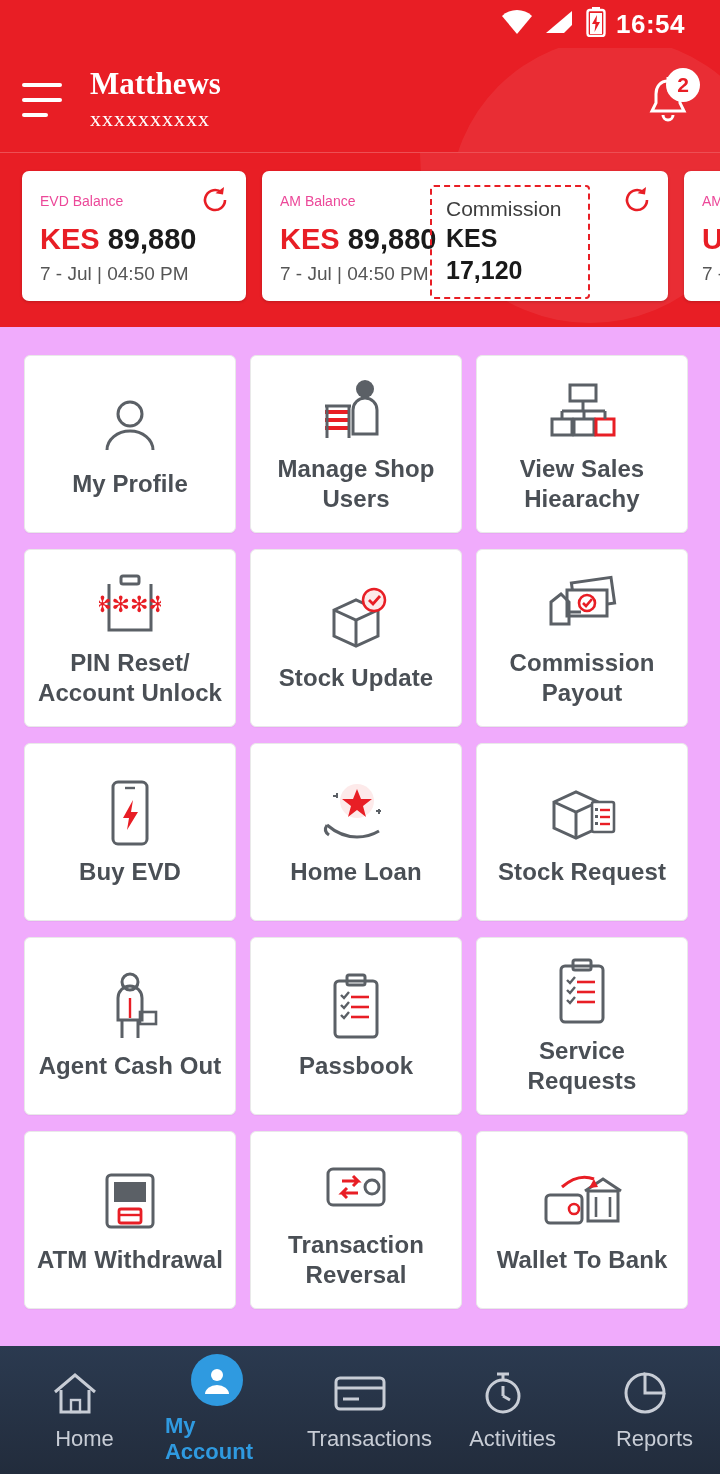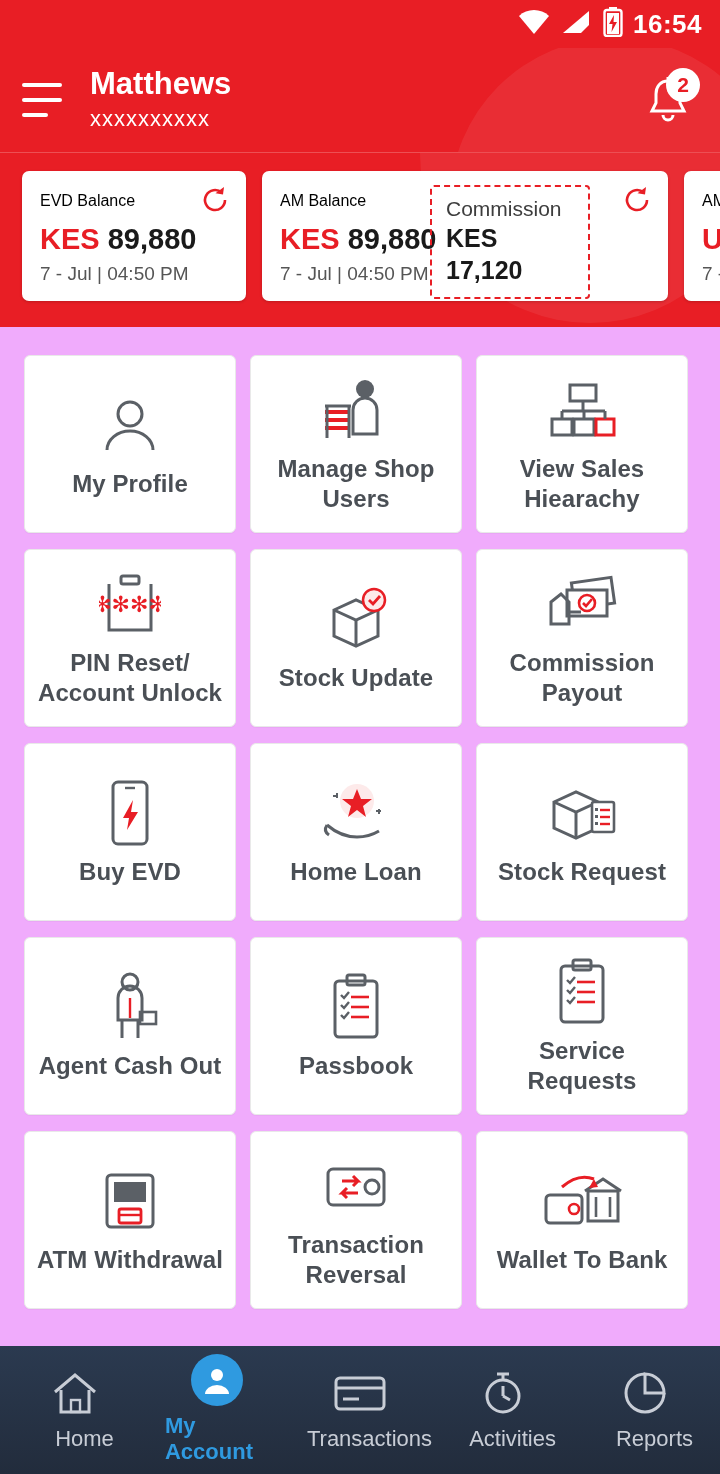--- a/index.html
+++ b/index.html
@@ -19,21 +19,21 @@
     flex-direction: column;
   }
 
   
   .statusbar {
     height: 48px;
     background: #e81e25;
     display: flex;
     align-items: center;
     justify-content: flex-end;
-    padding: 0 18px;
+    padding: 0 35px;
     gap: 10px;
     position: relative;
     z-index: 4;
   }
   .statusbar .clock {
     color: #ffffff;
     font-size: 26px;
     font-weight: bold;
     letter-spacing: 0.5px;
   }
@@ -62,21 +62,21 @@
     width: 44px; height: 34px;
     display: flex; flex-direction: column;
     justify-content: space-between;
     margin-right: 24px;
     position: relative; z-index: 2;
   }
   .hamburger i { display:block; height: 4px; background: #ffffff; border-radius: 2px; }
   .hamburger i:nth-child(1) { width: 40px; }
   .hamburger i:nth-child(2) { width: 40px; }
   .hamburger i:nth-child(3) { width: 26px; }
-  .usernames { position: relative; z-index: 2; }
+  .usernames { position: relative; z-index: 2; font-family: Liberation Serif, serif; }
   .uname {
     color: #ffffff;
     font-size: 31px;
     font-weight: bold;
     line-height: 38px;
   }
   .umsisdn {
     color: #ffffff;
     font-size: 22px;
     line-height: 32px;
@@ -128,22 +128,22 @@
     background: #ffffff;
     border-radius: 7px;
     padding: 16px 18px 14px 18px;
     min-width: 224px;
     position: relative;
     flex-shrink: 0;
     box-shadow: 0 1px 3px rgba(0,0,0,0.18);
   }
   .bcard.wide { min-width: 406px; }
   .bcard .blabel {
-    font-size: 16px;
-    color: #000000;
+    font-size: 14px;
+    color: #ec4899;
     line-height: 28px;
   }
   .bcard .bamount {
     font-size: 29px;
     font-weight: bold;
     color: #1a1a1a;
     line-height: 40px;
     margin-top: 4px;
   }
   .bcard .bamount .cur { color: #e81e25; }

